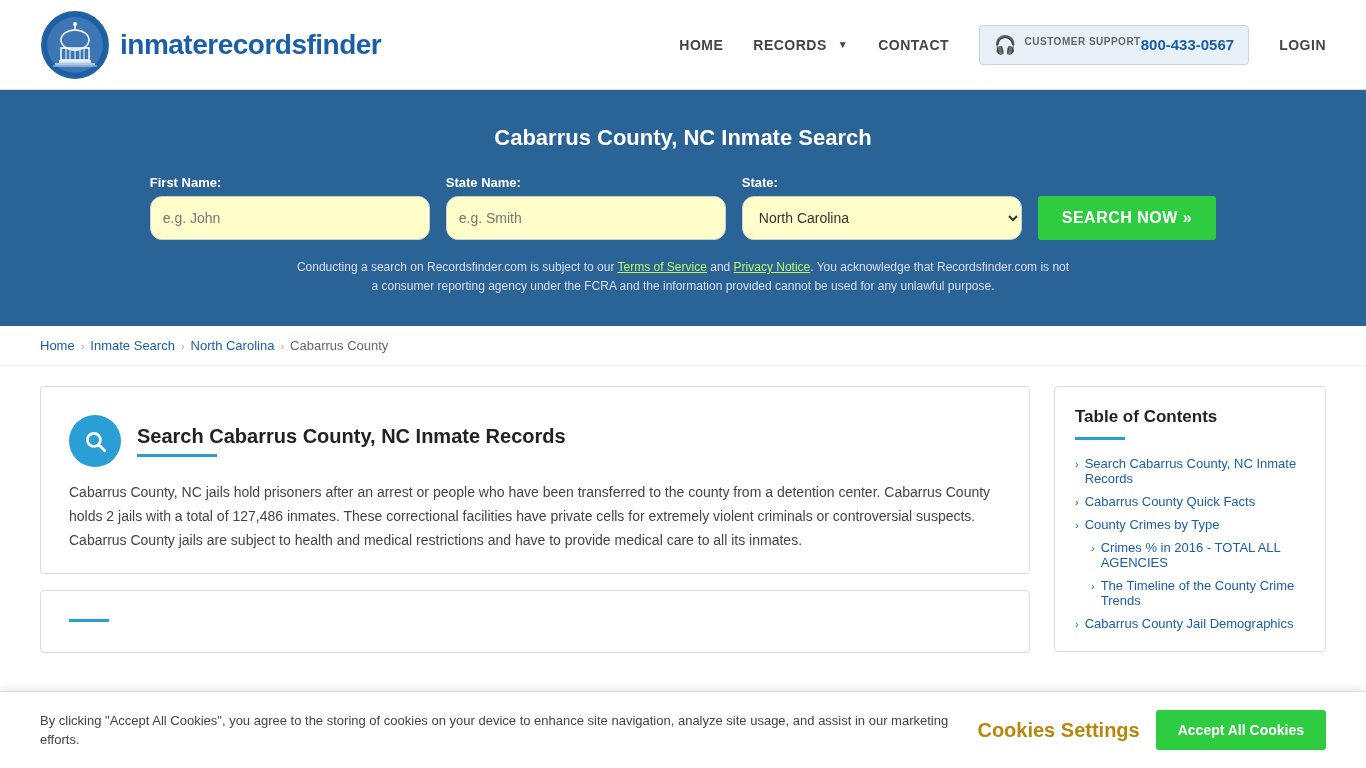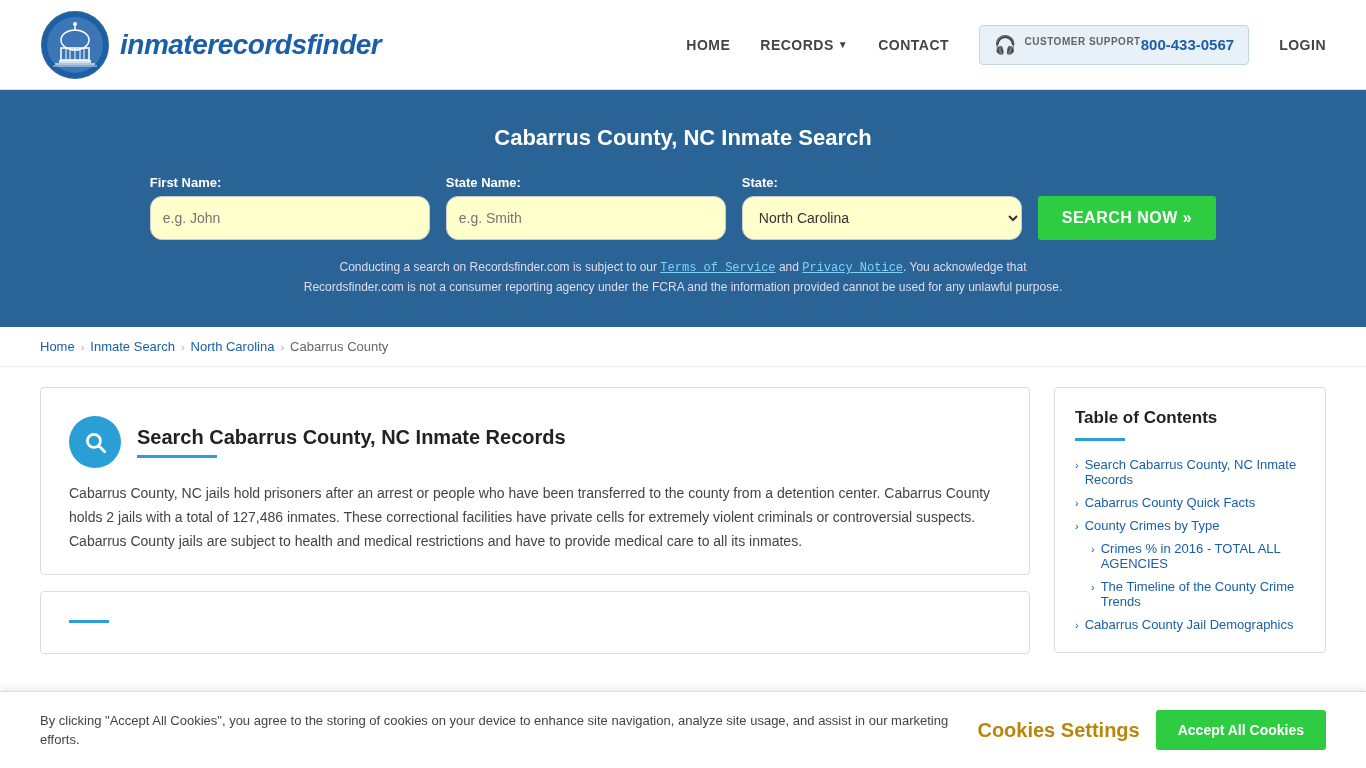--- a/index.html
+++ b/index.html
@@ -26,39 +26,38 @@
     }
     .logo-text {
       font-size: 28px;
       color: #555;
       font-weight: 300;
       letter-spacing: -0.5px;
     }
     .logo-text span {
       color: #1a5fa8;
       font-weight: 700;
-      font-style: italic;
     }
     .nav-area {
       display: flex;
       align-items: center;
       gap: 30px;
     }
     .nav-item {
       font-size: 14px;
       font-weight: 700;
       color: #444;
       text-decoration: none;
       letter-spacing: 0.5px;
       cursor: pointer;
     }
     .nav-records {
       display: flex;
       align-items: center;
-      gap: 4px;
+      gap: 11px;
     }
     .customer-support {
       background: #e8f0f8;
       border: 1px solid #c5d5e8;
       border-radius: 4px;
       padding: 8px 14px;
       display: flex;
       align-items: center;
       gap: 8px;
     }
@@ -152,23 +151,22 @@
       letter-spacing: 0.5px;
     }
     .search-disclaimer {
       font-size: 12px;
       color: #dde;
       line-height: 1.6;
       max-width: 780px;
       margin: 0 auto;
     }
     .search-disclaimer a {
-      color: #7dd3fc;
+      color: #bef264;
       text-decoration: underline;
-      font-family: Liberation Mono, monospace;
     }
 
     
     .breadcrumb {
       padding: 12px 40px;
       font-size: 13px;
       color: #666;
       display: flex;
       align-items: center;
       gap: 6px;

